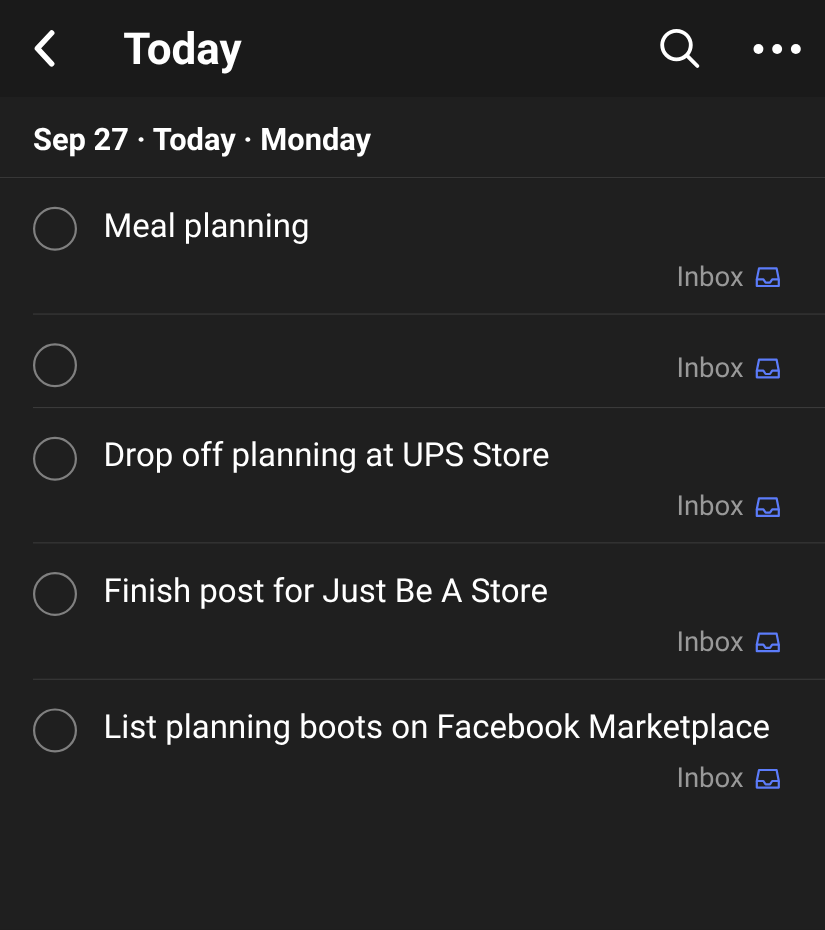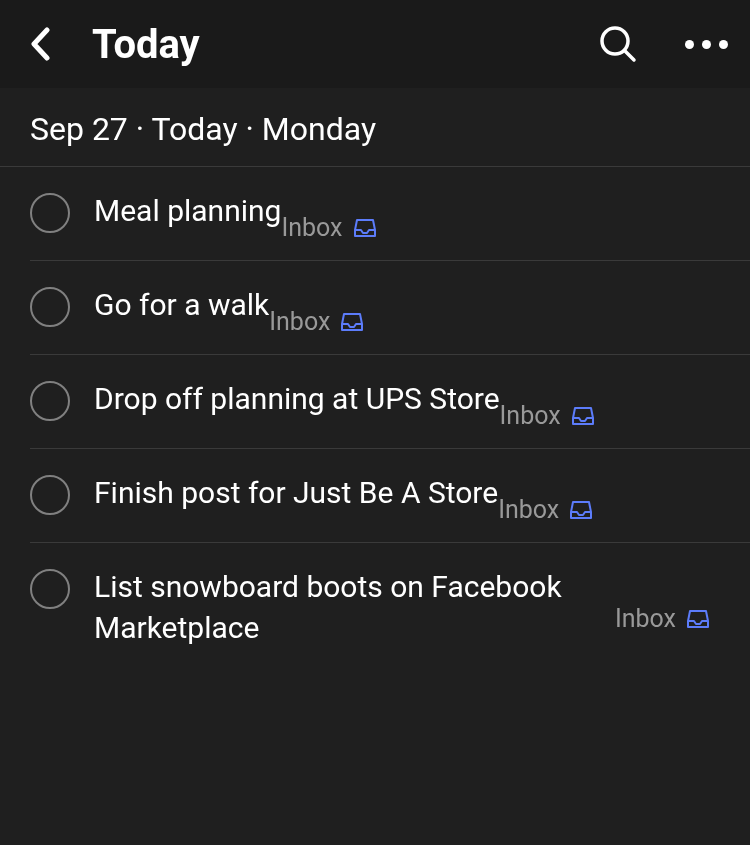--- a/index.html
+++ b/index.html
@@ -26,21 +26,21 @@
       width: 48px;
       height: 48px;
       display: flex;
       align-items: center;
       justify-content: center;
       cursor: pointer;
     }
     .header-title {
       font-size: 40px;
       font-weight: 700;
-      margin-left: 28px;
+      margin-left: 48px;
       flex: 1;
       color: #ffffff;
     }
     .search-btn {
       width: 56px;
       height: 56px;
       display: flex;
       align-items: center;
       justify-content: center;
       cursor: pointer;
@@ -63,22 +63,22 @@
       height: 9px;
       background: #ffffff;
       border-radius: 50%;
     }
     .section-header {
       padding: 22px 30px 18px;
       background: #1f1f1f;
       border-bottom: 1px solid #3a3a3a;
     }
     .section-header-text {
-      font-size: 32px;
-      font-weight: 400;
+      font-size: 28px;
+      font-weight: 700;
       color: #ffffff;
     }
     .task-list {
       background: #1f1f1f;
     }
     .task-item {
       display: flex;
       padding: 24px 30px 18px;
       border-bottom: 1px solid #3a3a3a;
       margin-left: 30px;
@@ -93,33 +93,33 @@
       border: 2.5px solid #808080;
       border-radius: 50%;
       flex-shrink: 0;
       cursor: pointer;
       margin-top: 2px;
     }
     .task-content {
       flex: 1;
       margin-left: 24px;
       display: flex;
-      flex-direction: row;
+      flex-direction: column;
     }
     .task-title {
       font-size: 30px;
       font-weight: 400;
       color: #ffffff;
       line-height: 1.35;
     }
     .task-meta {
       display: flex;
       justify-content: flex-end;
       align-items: center;
-      margin-top: 22px;
+      margin-top: 11px;
       padding-right: 10px;
       gap: 10px;
     }
     .task-project {
       font-size: 25px;
       color: #999999;
     }
     .inbox-icon {
       width: 24px;
       height: 22px;
@@ -171,21 +171,20 @@
             <path d="M2 13 L2 19 L22 19 L22 13" stroke="#5c7cfa" stroke-width="2" stroke-linejoin="round" fill="none"></path>
           </svg>
         </span>
       </div>
     </div>
   </div>
 
   <div class="task-item">
     <div class="task-checkbox"></div>
     <div class="task-content">
-      <div class="task-title">Go for a walk</div>
       <div class="task-meta">
         <span class="task-project">Inbox</span>
         <span class="inbox-icon">
           <svg width="24" height="22" viewBox="0 0 24 22" fill="none">
             <path d="M4 3 L20 3 L22 13 L16 13 L14 16 L10 16 L8 13 L2 13 Z" stroke="#5c7cfa" stroke-width="2" stroke-linejoin="round" fill="none"></path>
             <path d="M2 13 L2 19 L22 19 L22 13" stroke="#5c7cfa" stroke-width="2" stroke-linejoin="round" fill="none"></path>
           </svg>
         </span>
       </div>
     </div>
@@ -219,21 +218,21 @@
             <path d="M2 13 L2 19 L22 19 L22 13" stroke="#5c7cfa" stroke-width="2" stroke-linejoin="round" fill="none"></path>
           </svg>
         </span>
       </div>
     </div>
   </div>
 
   <div class="task-item">
     <div class="task-checkbox"></div>
     <div class="task-content">
-      <div class="task-title">List snowboard boots on Facebook Marketplace</div>
+      <div class="task-title">List planning boots on Facebook Marketplace</div>
       <div class="task-meta">
         <span class="task-project">Inbox</span>
         <span class="inbox-icon">
           <svg width="24" height="22" viewBox="0 0 24 22" fill="none">
             <path d="M4 3 L20 3 L22 13 L16 13 L14 16 L10 16 L8 13 L2 13 Z" stroke="#5c7cfa" stroke-width="2" stroke-linejoin="round" fill="none"></path>
             <path d="M2 13 L2 19 L22 19 L22 13" stroke="#5c7cfa" stroke-width="2" stroke-linejoin="round" fill="none"></path>
           </svg>
         </span>
       </div>
     </div>

